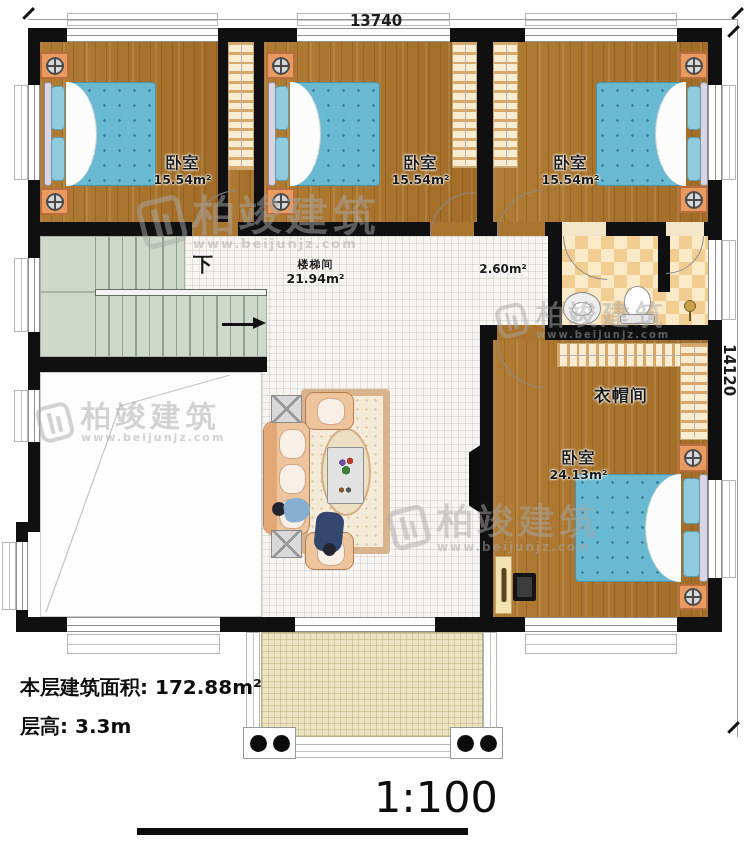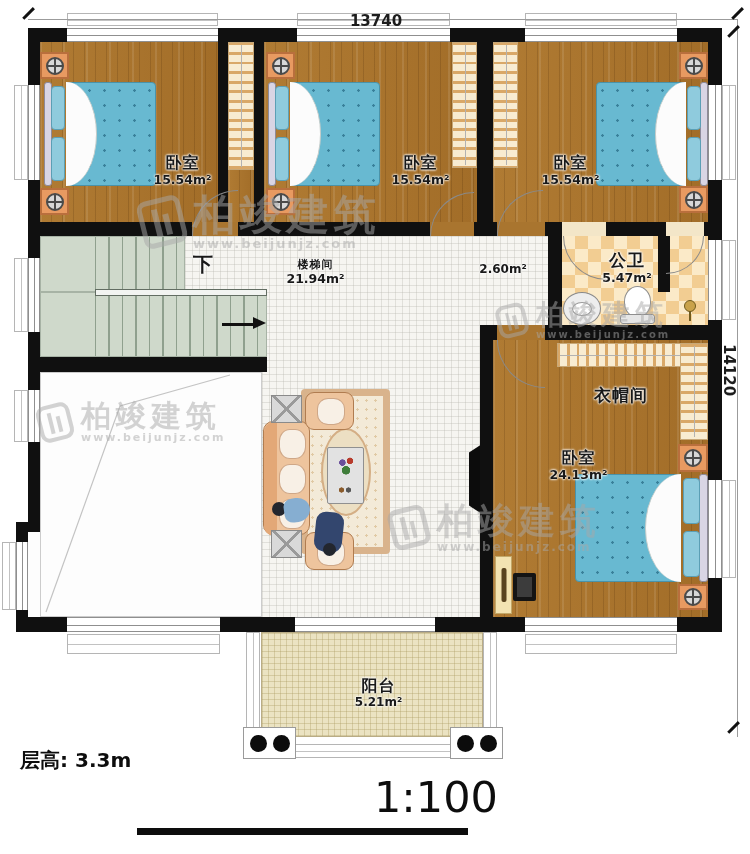--- a/index.html
+++ b/index.html
@@ -347,42 +347,35 @@
   <div class="label" style="left:518px;top:153px;width:105px">
     <span class="nm">卧室</span>
     <span class="ar">15.54m²</span>
   </div>
   <div class="label" style="left:188px;top:252px;width:30px;font-size:20px">下</div>
   <div class="label" style="left:263px;top:258px;width:105px">
     <span class="nm" style="font-size:11px">楼梯间</span>
     <span class="ar">21.94m²</span>
   </div>
   <div class="label" style="left:455px;top:262px;width:96px;font-size:12px">2.60m²</div>
-  <div class="label" style="left:577px;top:250px;width:100px">
-    <span class="nm" style="font-size:17px">公卫</span>
-    <span class="ar">5.47m²</span>
-  </div>
   <div class="label" style="left:566px;top:385px;width:110px">
     <span class="nm" style="font-size:17px">衣帽间</span>
   </div>
   <div class="label" style="left:526px;top:448px;width:105px">
     <span class="nm">卧室</span>
     <span class="ar">24.13m²</span>
-  </div>
-  <div class="label" style="left:326px;top:676px;width:105px">
-    <span class="nm">阳台</span>
-    <span class="ar" style="font-size:12px">5.21m²</span>
   </div>
 
   <div class="dimline" style="left:28px;top:19px;width:710px;height:1.4px"></div>
   <div class="tick" style="left:21px;top:12px"></div>
   <div class="tick" style="left:730px;top:12px"></div>
   <div class="dimtext" style="left:331px;top:12px;width:90px">13740</div>
   <div class="dimline" style="left:737px;top:19px;width:1.4px;height:718px"></div>
   <div class="tick" style="left:726px;top:30px"></div>
   <div class="tick" style="left:726px;top:726px"></div>
   <div class="dimtext" style="left:720px;top:330px;writing-mode:vertical-rl;height:80px">14120</div>
 
-  <div class="note" style="left:20px;top:747px">层高: 3.3m</div>
+  <div class="note" style="left:20px;top:674px">本层建筑面积: 172.88m²</div>
+  <div class="note" style="left:20px;top:713px">层高: 3.3m</div>
   <div class="bigscale" style="left:374px;top:772px">1:100</div>
   <div class="titlebar" style="left:137px;top:828px;width:331px;height:7px"></div>
 
 </div>
 
 </body></html>

